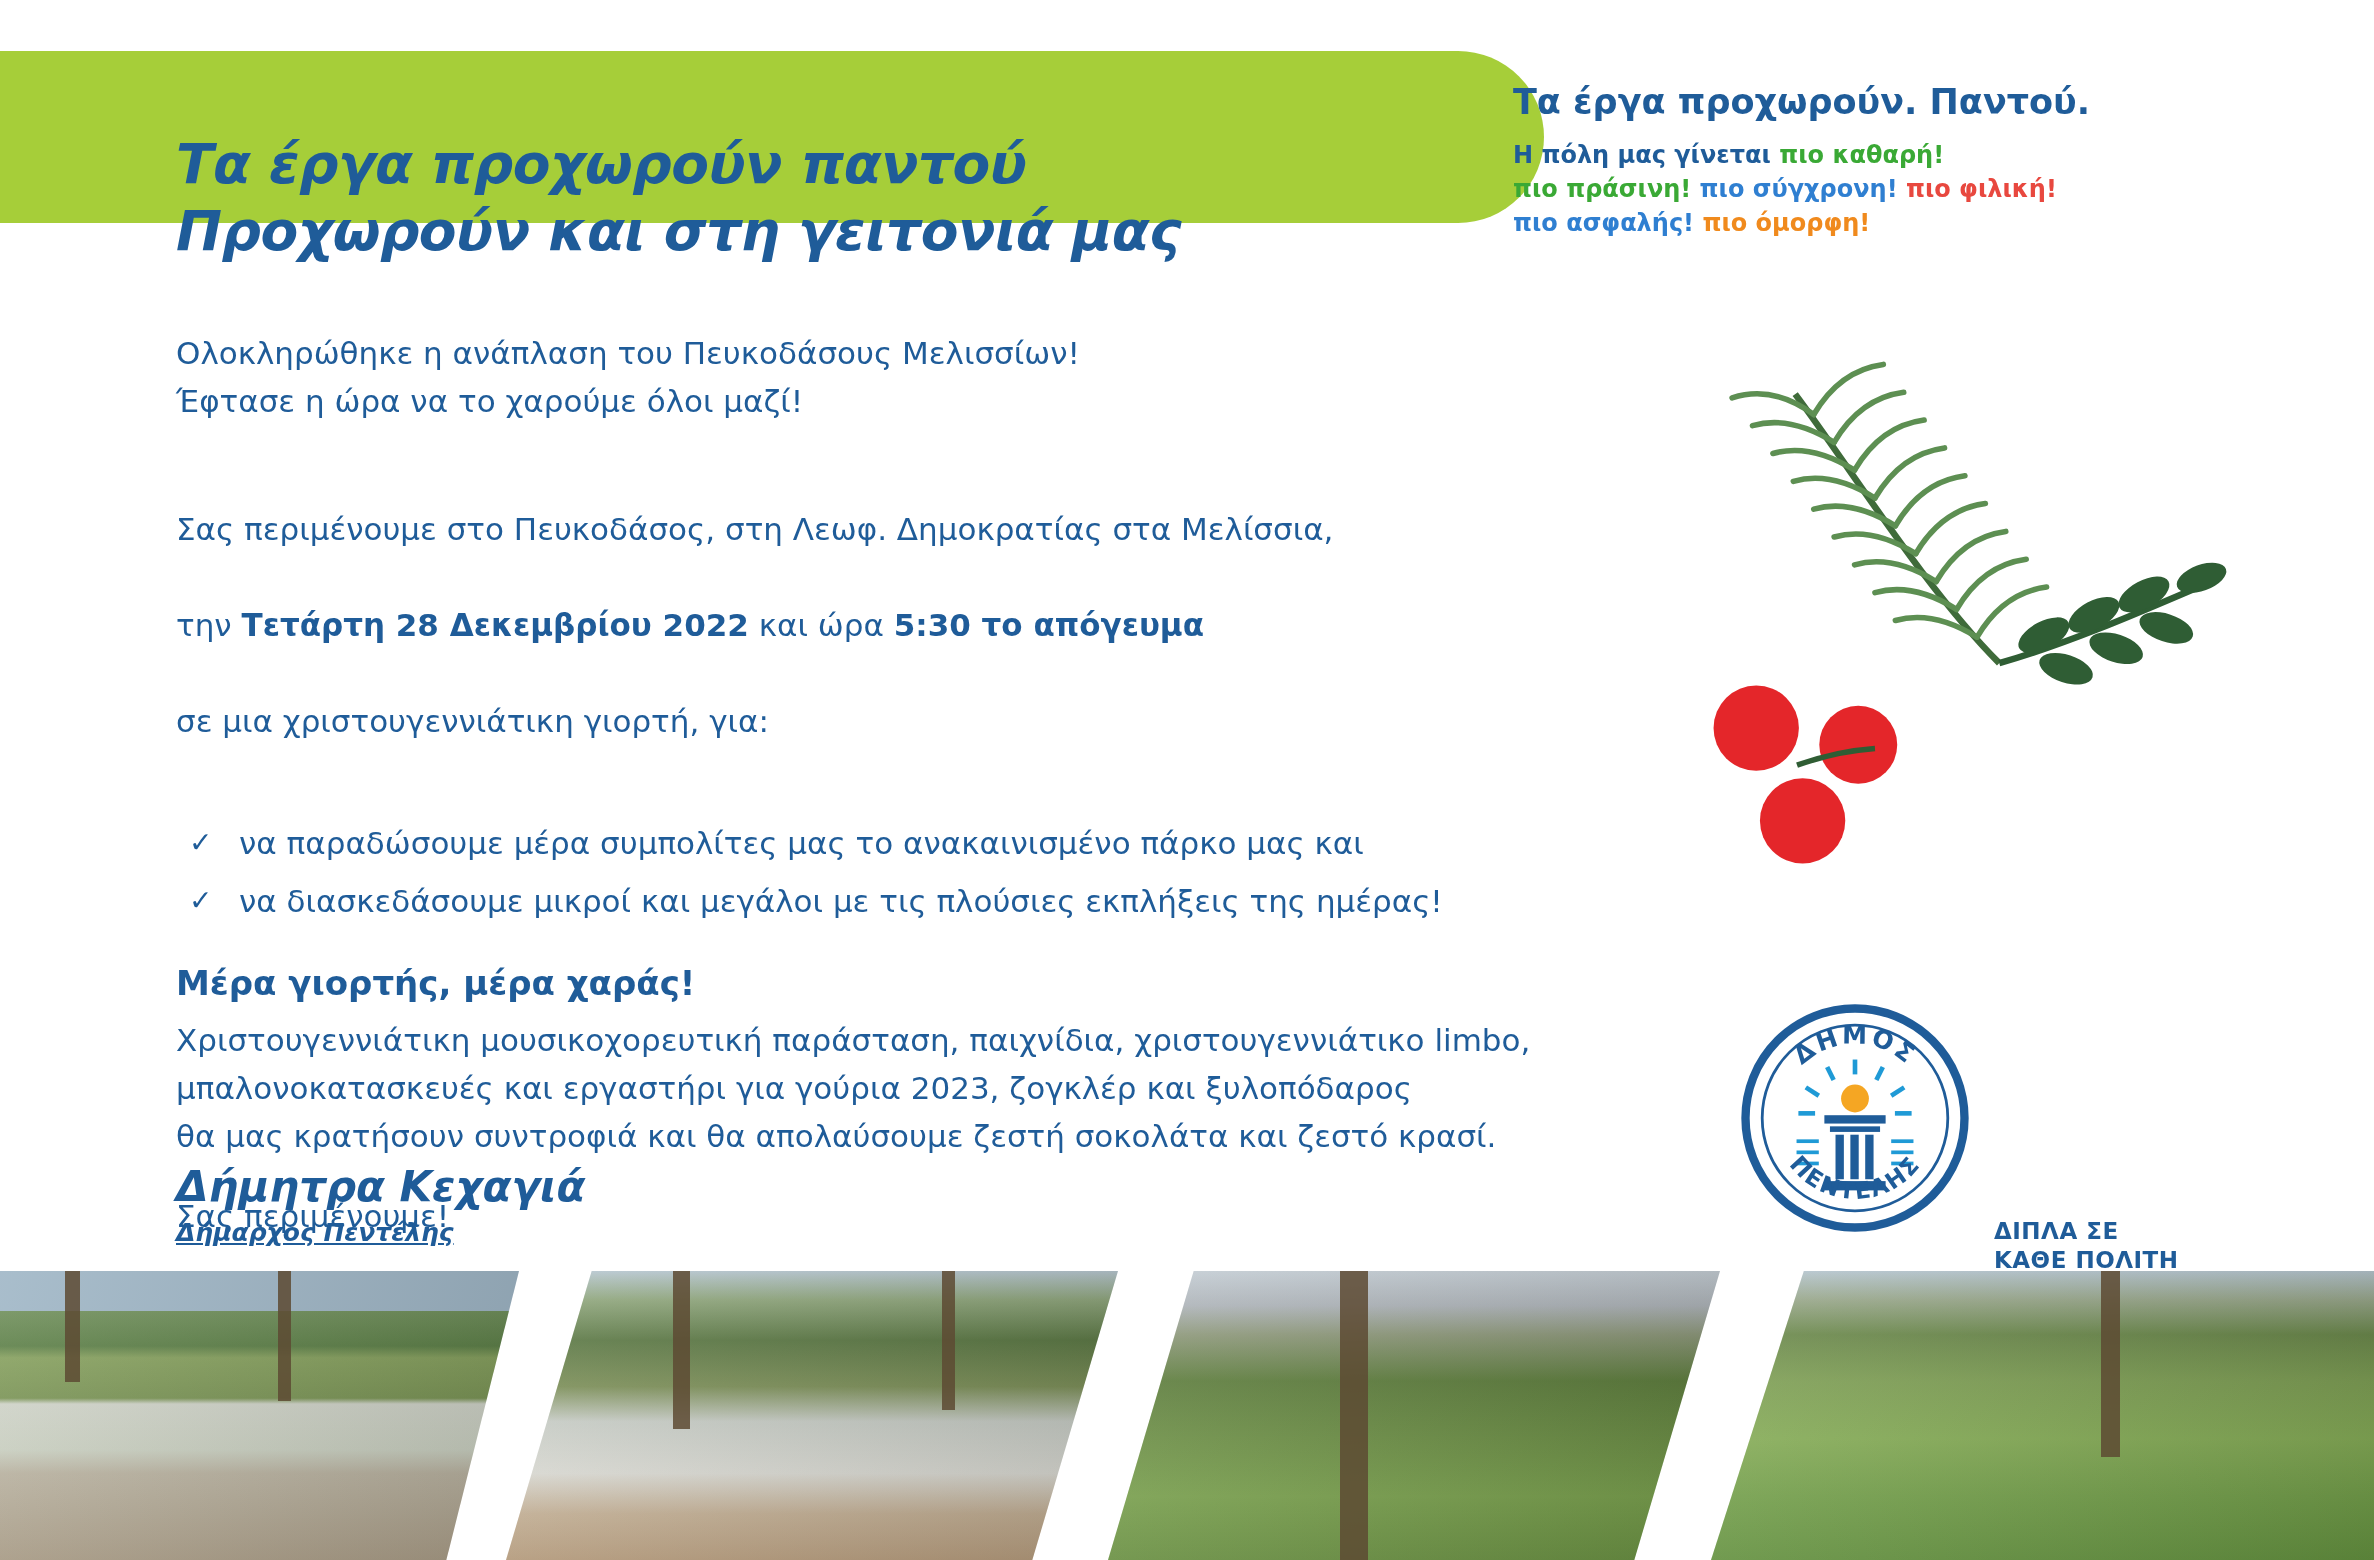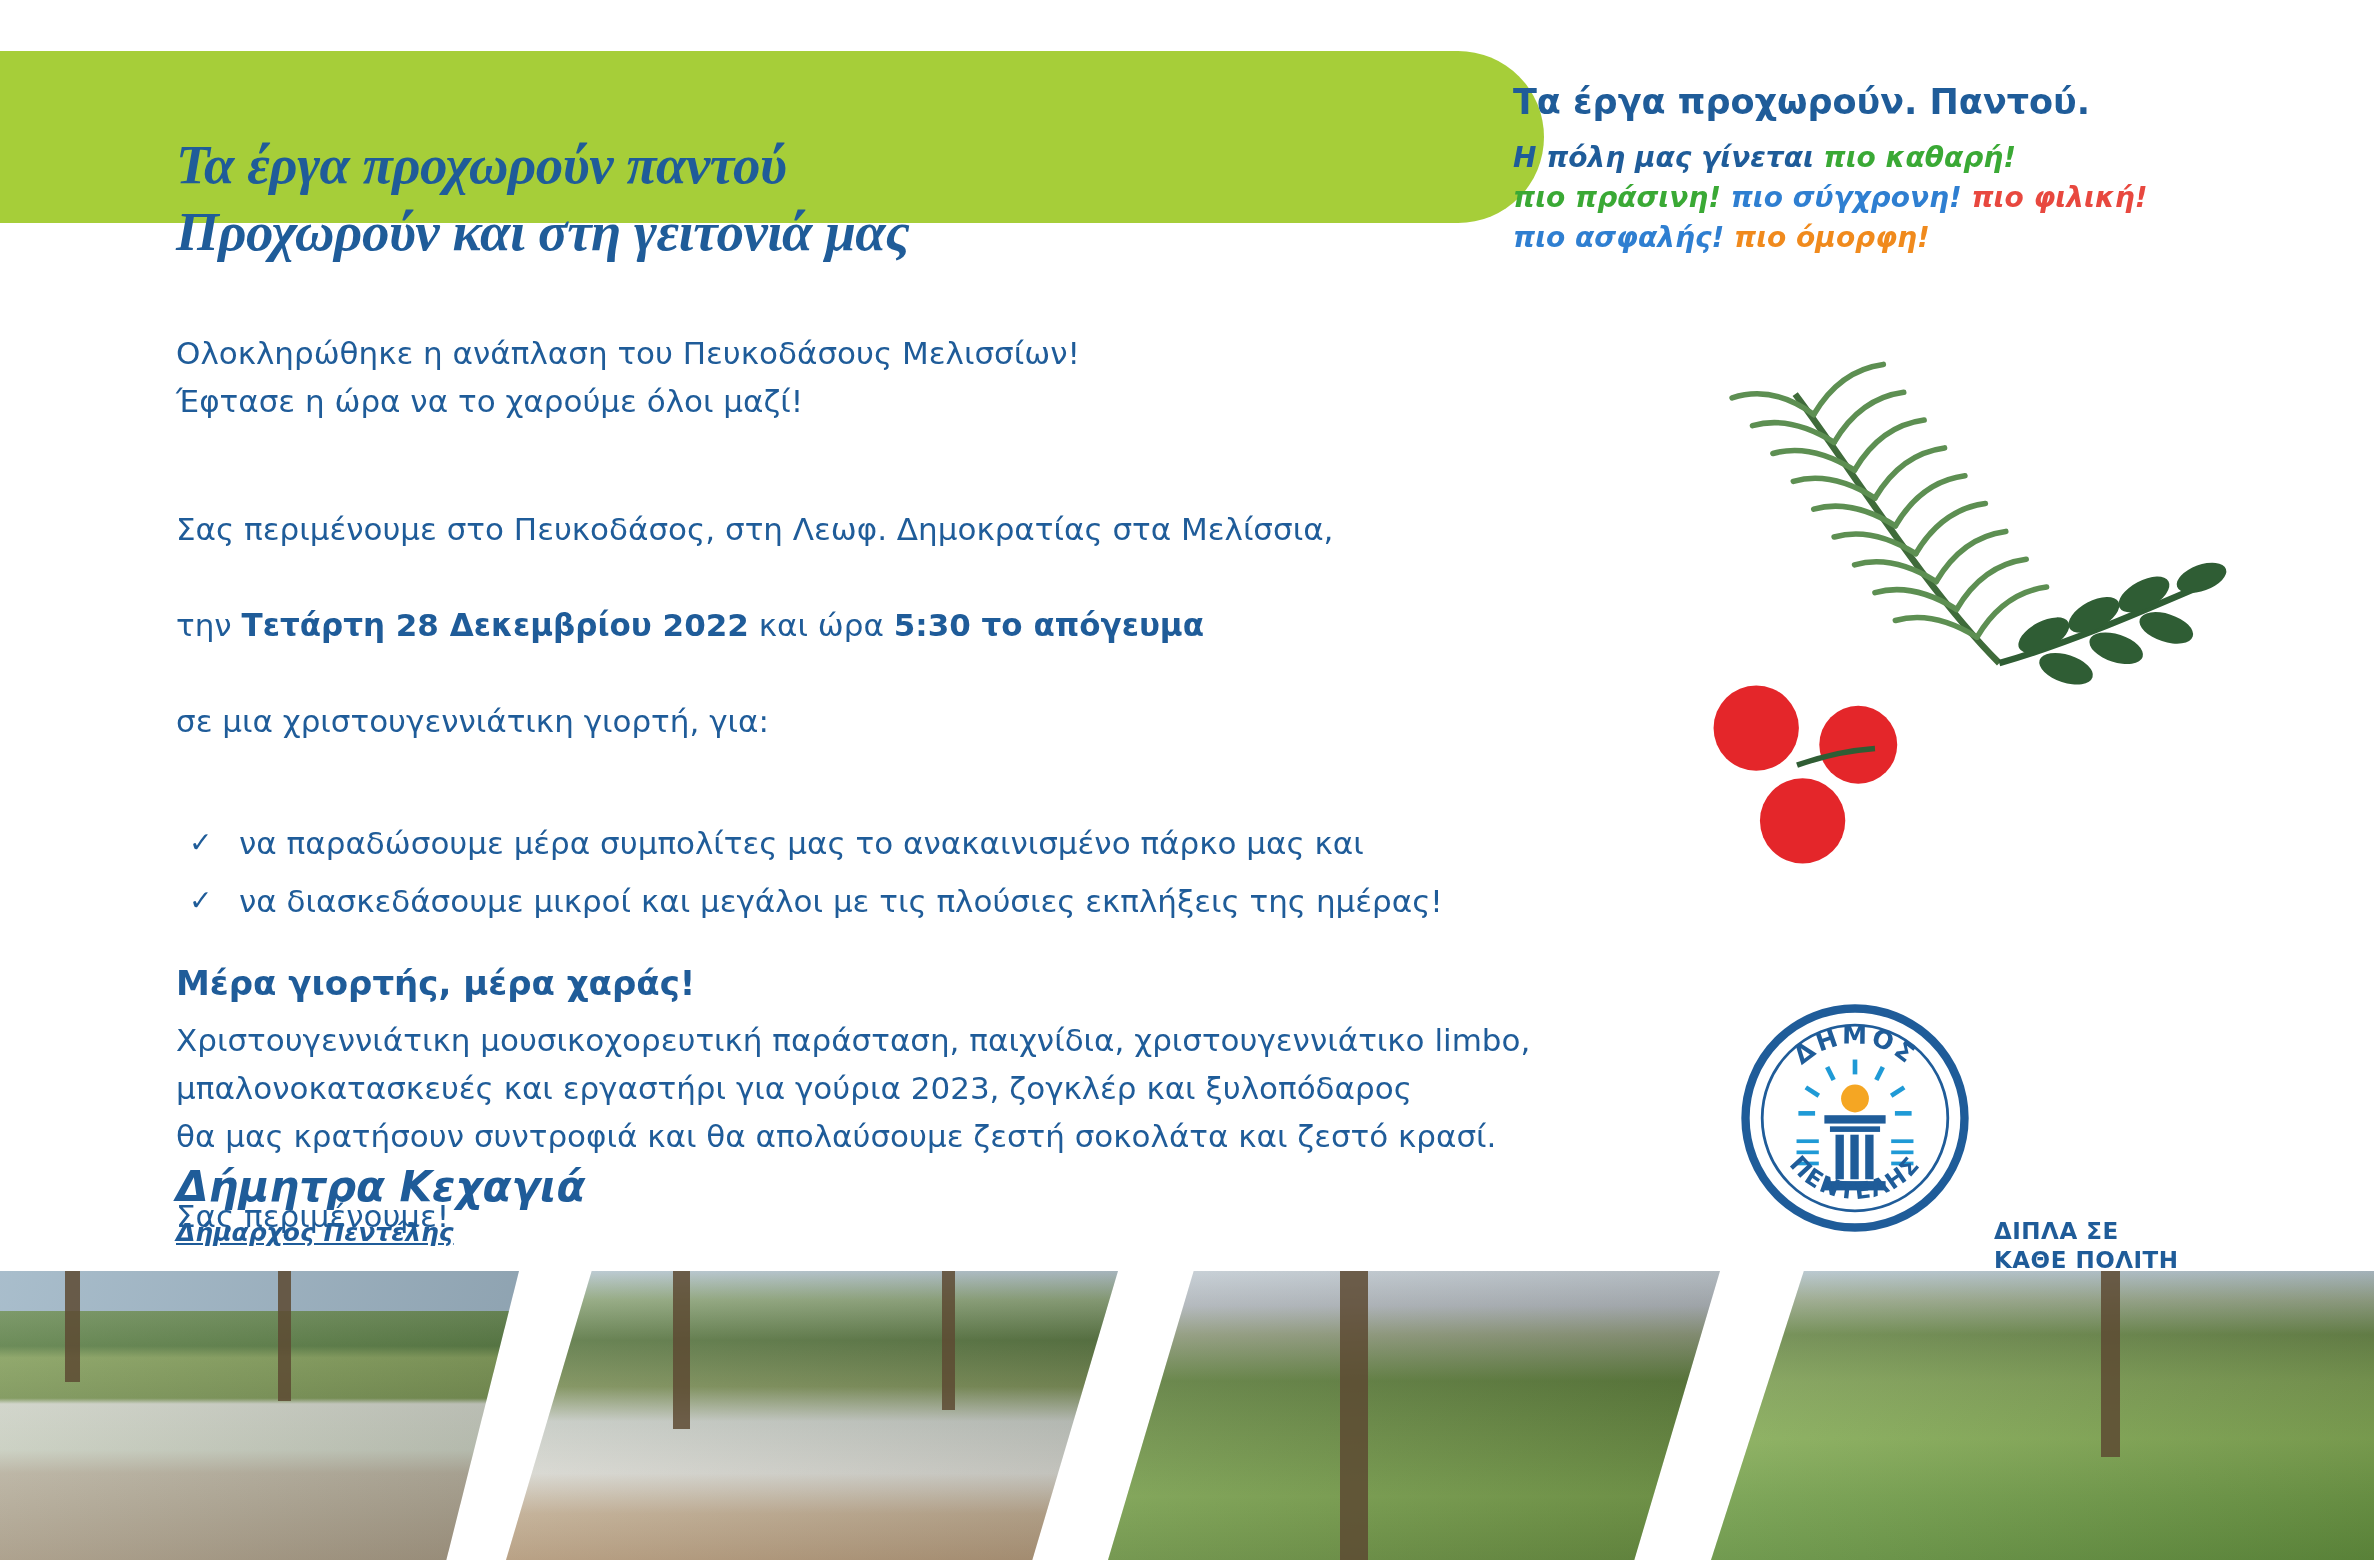--- a/index.html
+++ b/index.html
@@ -19,21 +19,20 @@
   
   .banner {
     position: absolute;
     left: 0;
     top: 51px;
     width: 1544px;
     height: 172px;
     background: #a6ce39;
     border-top-right-radius: 116px;
     border-bottom-right-radius: 116px;
-    font-family: Liberation Serif, serif;
   }
   .banner-text {
     position: absolute;
     left: 176px;
     top: 80px;
     font-style: italic;
     font-weight: bold;
     font-size: 55px;
     line-height: 1.22;
     color: #1f5c99;
@@ -50,23 +49,22 @@
     text-align: left;
   }
   .slogan-main {
     font-weight: bold;
     font-size: 35px;
     color: #1f5c99;
     line-height: 1.15;
     margin-bottom: 9.3px;
   }
   .slogan-lines {
-    font-style: italic;
-    font-weight: bold;
-    font-size: 28px;
+    font-weight: bold;
+    font-size: 24px;
     line-height: 1.42;
     margin-top: 16px;
   }
   .slogan-lines span { white-space: nowrap; }
 
   
   .content {
     position: absolute;
     left: 176px;
     top: 329px;

